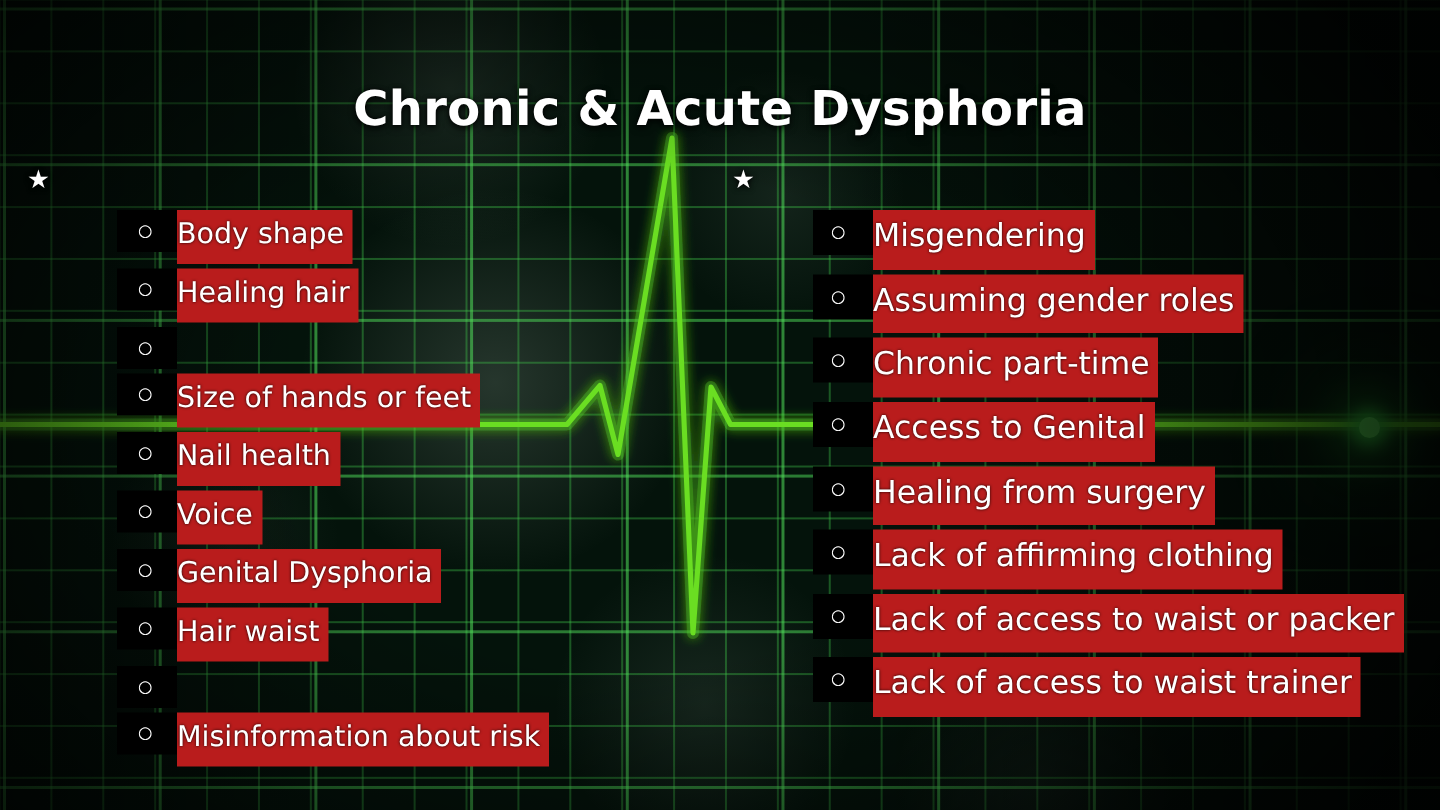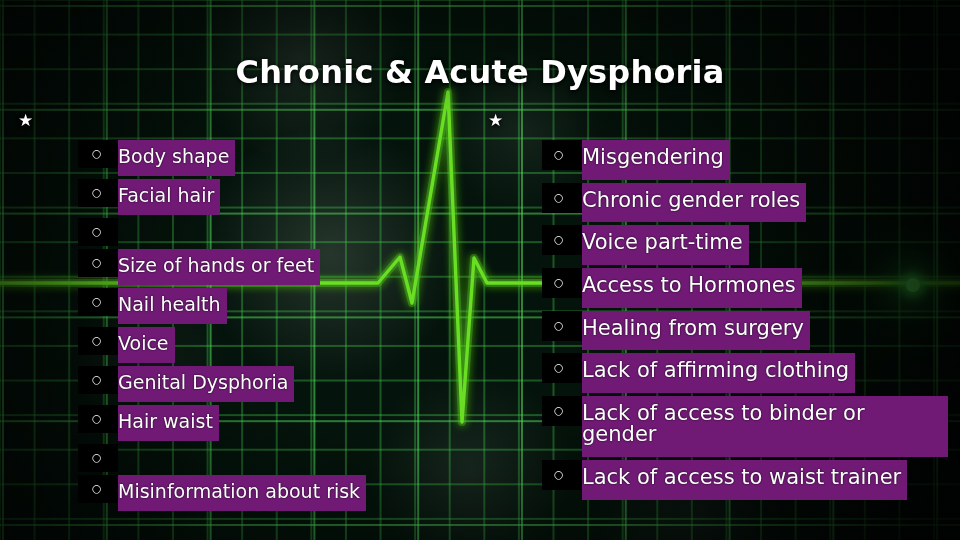--- a/index.html
+++ b/index.html
@@ -129,21 +129,21 @@
   .bullet-icon {
     flex: 0 0 auto;
     color: #ffffff;
     background: #000000;
     font-size: 11px;
     line-height: 1;
     display: inline-block;
   }
   .item-label {
     color: #ffffff;
-    background: #701a75;
+    background: #b91c1c;
     display: inline-block;
     text-shadow: 0 0 2px rgba(0,0,0,0.9);
   }
 
   .col-left .item { padding-left: 60px; }
   .col-left .bullet-icon {
     padding: 8px 0 9px 14px;
     width: 26px;
     box-sizing: content-box;
   }
@@ -204,21 +204,21 @@
       <div class="col-head">
         <span class="star-icon">★</span>
       </div>
       <ul class="items">
         <li class="item">
           <span class="bullet-icon">○</span>
           <span class="item-label">Body shape</span>
         </li>
         <li class="item">
           <span class="bullet-icon">○</span>
-          <span class="item-label">Facial hair</span>
+          <span class="item-label">Healing hair</span>
         </li>
         <li class="item">
           <span class="bullet-icon">○</span>
         </li>
         <li class="item">
           <span class="bullet-icon">○</span>
           <span class="item-label">Size of hands or feet</span>
         </li>
         <li class="item">
           <span class="bullet-icon">○</span>
@@ -250,41 +250,41 @@
       <div class="col-head">
         <span class="star-icon">★</span>
       </div>
       <ul class="items">
         <li class="item">
           <span class="bullet-icon">○</span>
           <span class="item-label">Misgendering</span>
         </li>
         <li class="item">
           <span class="bullet-icon">○</span>
-          <span class="item-label">Chronic gender roles</span>
-        </li>
-        <li class="item">
-          <span class="bullet-icon">○</span>
-          <span class="item-label">Voice part-time</span>
-        </li>
-        <li class="item">
-          <span class="bullet-icon">○</span>
-          <span class="item-label">Access to Hormones</span>
+          <span class="item-label">Assuming gender roles</span>
+        </li>
+        <li class="item">
+          <span class="bullet-icon">○</span>
+          <span class="item-label">Chronic part-time</span>
+        </li>
+        <li class="item">
+          <span class="bullet-icon">○</span>
+          <span class="item-label">Access to Genital</span>
         </li>
         <li class="item">
           <span class="bullet-icon">○</span>
           <span class="item-label">Healing from surgery</span>
         </li>
         <li class="item">
           <span class="bullet-icon">○</span>
           <span class="item-label">Lack of affirming clothing</span>
         </li>
         <li class="item">
           <span class="bullet-icon">○</span>
-          <span class="item-label">Lack of access to binder or gender</span>
+          <span class="item-label">Lack of access to waist or packer</span>
         </li>
         <li class="item">
           <span class="bullet-icon">○</span>
           <span class="item-label">Lack of access to waist trainer</span>
         </li>
       </ul>
     </div>
 
   </div>
 </div>

